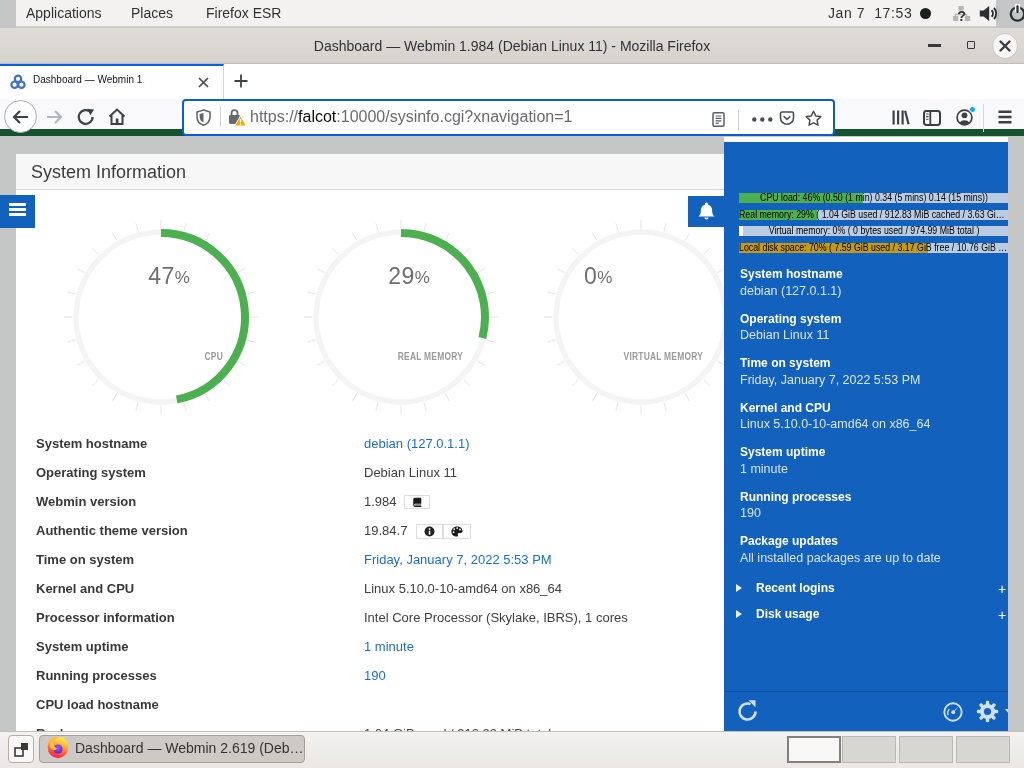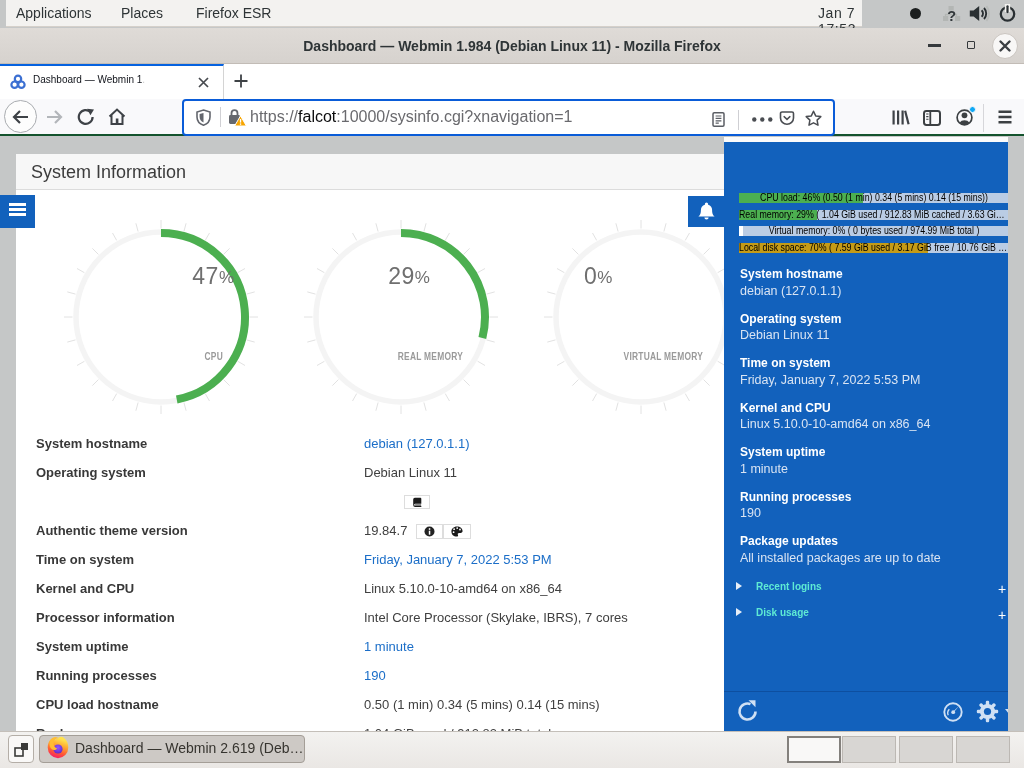--- a/index.html
+++ b/index.html
@@ -1,28 +1,28 @@
 <!DOCTYPE html>
 <html><head><meta charset="utf-8">
 <style>
 *{margin:0;padding:0;box-sizing:border-box}
 html,body{width:1024px;height:768px;overflow:hidden}
 body{font-family:"Liberation Sans",sans-serif;position:relative;background:#c5c7c7}
 .abs{position:absolute}
 
-#topbar{position:absolute;left:6px;top:0;width:856px;height:27px;background:#f3f2f0;border-bottom:1px solid #d5d0ca;color:#2e3436;font-size:14px}
+#topbar{position:absolute;left:16px;top:0;width:980px;height:27px;background:#f3f2f0;border-bottom:1px solid #d5d0ca;color:#2e3436;font-size:14px}
 #topbar .mi{position:absolute;top:5px}
 
 #titlebar{position:absolute;left:0;top:28px;width:1024px;height:36px;background:linear-gradient(#dfdbd7,#d6d2ce);border-bottom:1px solid #c2bcb6}
-#titlebar .t{position:absolute;width:100%;text-align:center;top:10px;font-size:14px;font-weight:bold;color:#2e3436}
+#titlebar .t{position:absolute;width:100%;text-align:center;top:10px;font-size:14px;font-weight:normal;color:#2e3436}
 
 #tabbar{position:absolute;left:0;top:64px;width:1024px;height:35px;background:#fff}
 #tab1{position:absolute;left:0;top:0;width:224px;height:35px;background:#fff;border-top:2.5px solid #0562e0;border-right:1px solid #d4d4d4}
 
-#navbar{position:absolute;left:0;top:99px;width:1024px;height:37px;background:#f9f9fb;border-bottom:2px solid #14532d}
+#navbar{position:absolute;left:0;top:99px;width:1024px;height:37px;background:#f9f9fb;border-bottom:7px solid #14532d}
 #urlbar{position:absolute;left:182px;top:0px;width:653px;height:37px;background:#fff;border:2px solid #0a5cd8;border-radius:4px}
 
 #content{position:absolute;left:0;top:137px;width:1008px;height:594px;background:#c5c7c7;overflow:hidden}
 #panel{position:absolute;left:16px;top:17px;width:708px;height:577px;background:#fff}
 #pagehead{position:absolute;left:0;top:0;width:708px;height:36px;background:#f7f7f7;border-bottom:1px solid #dcdcdc}
 #pagehead span{position:absolute;left:15px;top:8px;font-size:18px;color:#3c3c3c}
 #burger{position:absolute;left:0;top:58px;width:35px;height:33px;background:#1261bc}
 #bellbtn{position:absolute;left:688px;top:59px;width:36px;height:31px;background:#1261bc}
 .gauge{position:absolute;top:79.5px;width:200px;height:200px}
 .gnum{position:absolute;top:126px;width:130px;text-align:center;font-size:23px;color:#6f6f6f;letter-spacing:0.5px}
@@ -35,21 +35,21 @@
 
 #sidebar{position:absolute;left:724px;top:0px;width:300px;height:594px;background:#1261bc}
 #sbtabs{position:absolute;left:0;top:4.5px;width:300px;height:37px;background:#0f141c}
 #sbtabs .dash{position:absolute;left:0;top:0;width:90px;height:37px;background:#1261bc;color:#fff;font-size:13px;text-align:center;line-height:37px}
 #sbtabs .oth{position:absolute;top:0;height:37px;color:#747b85;font-size:13px;line-height:37px}
 .pbar{position:absolute;left:15px;width:270px;height:10px;background:#bacce4;font-size:10px;color:#000;text-align:center;line-height:10.5px;white-space:nowrap;overflow:hidden}
 .pfill{position:absolute;left:0;top:0;height:10px}
 .ptxt{position:relative;transform:scaleX(0.88);transform-origin:center}
 .sh{position:absolute;left:16px;font-size:12px;font-weight:bold;color:#fff;white-space:nowrap}
 .sv{position:absolute;left:16px;font-size:12.5px;color:#d9e4f3;white-space:nowrap}
-.coll{position:absolute;left:16px;font-size:10px;font-weight:bold;color:#5eead4}
+.coll{position:absolute;left:16px;font-size:12px;font-weight:bold;color:#ffffff}
 .tri{display:inline-block;width:0;height:0;border-top:4.5px solid transparent;border-bottom:4.5px solid transparent;border-left:6px solid #e8eef7;margin-right:10px;position:relative;top:0.5px;left:-4px}
 #sbfoot{position:absolute;left:0;top:554px;width:300px;height:40px;border-top:1px solid #0d4fa0}
 
 #taskbar{position:absolute;left:0;top:731px;width:1024px;height:37px;background:linear-gradient(#f3f2f0,#eae7e4);border-top:1px solid #c4bfb9}
 .wsbox{position:absolute;top:4px;height:27px;width:54px}
 </style></head>
 <body>
 <div id="topbar">
   <span class="mi" style="left:10px">Applications</span>
   <span class="mi" style="left:115px">Places</span>
@@ -265,21 +265,21 @@
           <line x1="11.5" y1="100.0" x2="3.0" y2="100.0"></line>
           <line x1="14.5" y1="77.1" x2="6.3" y2="74.9"></line>
           <line x1="23.4" y1="55.7" x2="16.0" y2="51.5"></line>
           <line x1="37.4" y1="37.4" x2="31.4" y2="31.4"></line>
           <line x1="55.7" y1="23.4" x2="51.5" y2="16.0"></line>
           <line x1="77.1" y1="14.5" x2="74.9" y2="6.3"></line>
         </g>
       <circle cx="100" cy="100" r="85" fill="none" stroke="#f4f4f4" stroke-width="5.5"></circle>
     </svg>
   </div>
-  <div class="gnum" style="left:104px;text-align:right">47<small>%</small></div>
+  <div class="gnum" style="left:104px;text-align:center">47<small>%</small></div>
   <div class="gnum" style="left:344px;text-align:center">29<small>%</small></div>
   <div class="gnum" style="left:584px;text-align:left">0<small>%</small></div>
   <div class="glab" style="left:63px">CPU</div>
   <div class="glab" style="left:303px">REAL MEMORY</div>
   <div class="glab" style="left:543px">VIRTUAL MEMORY</div>
   <div id="burger">
       <div class="abs" style="left:9px;top:8px;width:17px;height:3px;background:#fff;box-shadow:0 5px 0 #fff,0 10px 0 #fff"></div>
     </div>
   <div id="bellbtn">
       <svg class="abs" style="left:10px;top:6px" width="17" height="19" viewBox="0 0 17 19">
@@ -288,47 +288,50 @@
       </svg>
     </div>
   <div class="row" style="top:299px">
       <b>System hostname</b>
       <span class="v"><span class="lnk">debian (127.0.1.1)</span></span>
     </div>
   <div class="row" style="top:328px">
       <b>Operating system</b>
       <span class="v">Debian Linux 11</span>
     </div>
+  <div class="row" style="top:357px">
+      <b>Webmin version</b>
+      <span class="v">1.984</span>
+    </div>
   <div class="row" style="top:386px">
       <b>Authentic theme version</b>
       <span class="v">19.84.7</span>
     </div>
   <div class="row" style="top:415px">
       <b>Time on system</b>
       <span class="v"><span class="lnk">Friday, January 7, 2022 5:53 PM</span></span>
     </div>
   <div class="row" style="top:444px">
       <b>Kernel and CPU</b>
       <span class="v">Linux 5.10.0-10-amd64 on x86_64</span>
     </div>
   <div class="row" style="top:473px">
       <b>Processor information</b>
-      <span class="v">Intel Core Processor (Skylake, IBRS), 7 cores</span>
+      <span class="v">Intel Core Processor (Skylake, IBRS), 1 cores</span>
     </div>
   <div class="row" style="top:502px">
       <b>System uptime</b>
       <span class="v"><span class="lnk">1 minute</span></span>
     </div>
   <div class="row" style="top:531px">
       <b>Running processes</b>
       <span class="v"><span class="lnk">190</span></span>
     </div>
   <div class="row" style="top:560px">
       <b>CPU load hostname</b>
-      <span class="v">0.50 (1 min) 0.34 (5 mins) 0.14 (15 mins)</span>
     </div>
   <div class="row" style="top:589px">
       <b>Real memory</b>
       <span class="v">1.04 GiB used / 912.83 MiB total</span>
     </div>
   <div class="abs" style="left:404px;top:358px;width:26px;height:14px;border:1px solid #ddd;background:#fff"></div>
   <svg class="abs" style="left:412px;top:360px" width="11" height="11" viewBox="0 0 11 11">
       <path d="M2.8 0.8 h5.6 a0.9 0.9 0 0 1 0.9 0.9 v5 h-6 a1.1 1.1 0 0 0 0 2.2 h6 v1 h-6.2 a1.9 1.9 0 0 1 -1.9 -1.9 v-5.6 a1.6 1.6 0 0 1 1.6 -1.6 Z" fill="#1a1a1a"></path>
       <path d="M3.1 7.9 h6 M3.1 9 h6" stroke="#1a1a1a" stroke-width="0.8"></path>
     </svg>

